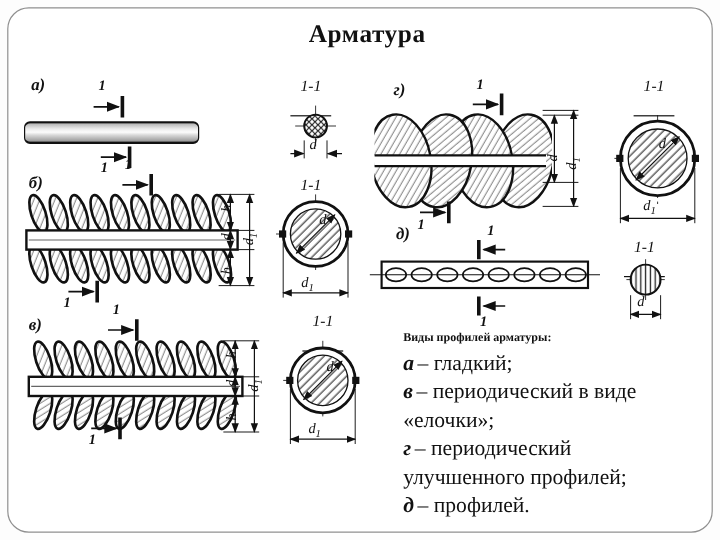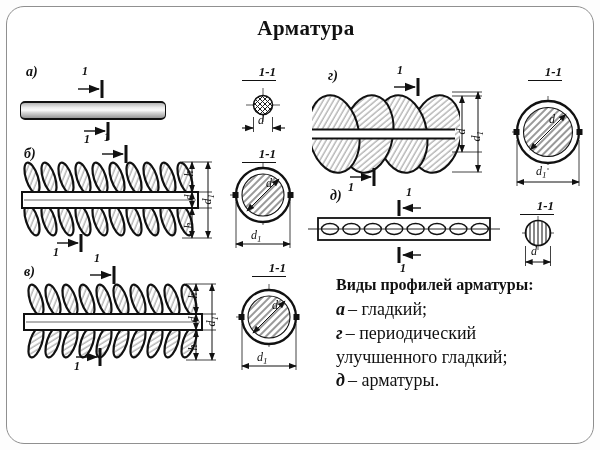--- a/index.html
+++ b/index.html
@@ -1,28 +1,28 @@
 <!DOCTYPE html>
 <html><head>
 <meta charset="utf-8">
 <style>
   html,body{margin:0;padding:0;}
   body{width:600px;height:450px;position:relative;background:#fdfdfd;font-family:"Liberation Serif","DejaVu Serif",serif;color:#111;overflow:hidden;}
   .frame{position:absolute;left:6px;top:6px;right:6px;bottom:6px;border:1px solid #8f8f8f;border-radius:18px;background:#fff;}
   .abs{position:absolute;}
   .title{left:12px;right:0;top:16px;text-align:center;font-size:21px;font-weight:bold;letter-spacing:.5px;}
   .figlab{font-style:italic;font-weight:bold;font-size:14px;}
-  .seclab{font-style:italic;font-weight:bold;font-size:13px;text-align:right;width:34px;border-bottom:1.6px solid #111;padding-bottom:0;}
+  .seclab{font-style:italic;font-weight:normal;font-size:13px;text-align:center;width:34px;border-bottom:1.6px solid #111;padding-bottom:16px;}
   .cutnum{font-style:italic;font-weight:bold;font-size:12px;}
   .dimlab{font-style:italic;font-size:12px;}
   .dimlab sub{font-size:9px;}
   .rot{transform:rotate(-90deg);transform-origin:center center;width:18px;text-align:center;}
   .rod{left:20px;top:101px;width:144px;height:15px;border-top:2.5px solid #111;border-bottom:2.5px solid #111;border-left:1.5px solid #111;border-right:1.5px solid #111;border-radius:5px;background:linear-gradient(#b5b5b5,#ececec 30%,#fbfbfb 48%,#d8d8d8 64%,#979797);}
   .legend{left:336px;top:276px;width:224px;}
-  .legend-h{font-weight:bold;font-size:16px;margin-bottom:4px;}
+  .legend-h{font-weight:bold;font-size:10px;margin-bottom:4px;}
   .legend-item{font-size:18px;line-height:1.32;}
   .legend-item .lt{font-style:italic;font-weight:bold;margin-right:3px;}
   svg{display:block;}
 </style>
 </head>
 <body>
 
 <svg width="0" height="0" style="position:absolute" aria-hidden="true">
 <defs>
   <pattern id="h45" patternUnits="userSpaceOnUse" width="5" height="5" patternTransform="rotate(45)">
@@ -297,15 +297,16 @@
   <circle cx="22" cy="19" r="12.5" fill="url(#hv)" stroke="#111" stroke-width="1.6"></circle>
   <line x1="9.5" y1="32" x2="9.5" y2="52" stroke="#111" stroke-width="0.8"></line>
   <line x1="34.5" y1="32" x2="34.5" y2="52" stroke="#111" stroke-width="0.8"></line>
   <line x1="9.5" y1="48" x2="34.5" y2="48" stroke="#111" stroke-width="1" marker-start="url(#arr)" marker-end="url(#arr)"></line>
 </svg>
 <div class="abs dimlab" style="left:531px;top:244px;">d</div>
 
 <div class="abs legend">
   <div class="legend-h">Виды профилей арматуры:</div>
   <div class="legend-item"><span class="lt">а</span><span>– гладкий;</span></div>
-  <div class="legend-item"><span class="lt">г</span><span>– периодический улучшенного гладкий;</span></div>
-  <div class="legend-item"><span class="lt">д</span><span>– арматуры.</span></div>
+  <div class="legend-item"><span class="lt">в</span><span>– периодический в виде «елочки»;</span></div>
+  <div class="legend-item"><span class="lt">г</span><span>– периодический улучшенного профилей;</span></div>
+  <div class="legend-item"><span class="lt">д</span><span>– профилей.</span></div>
 </div>
 
 </body></html>

